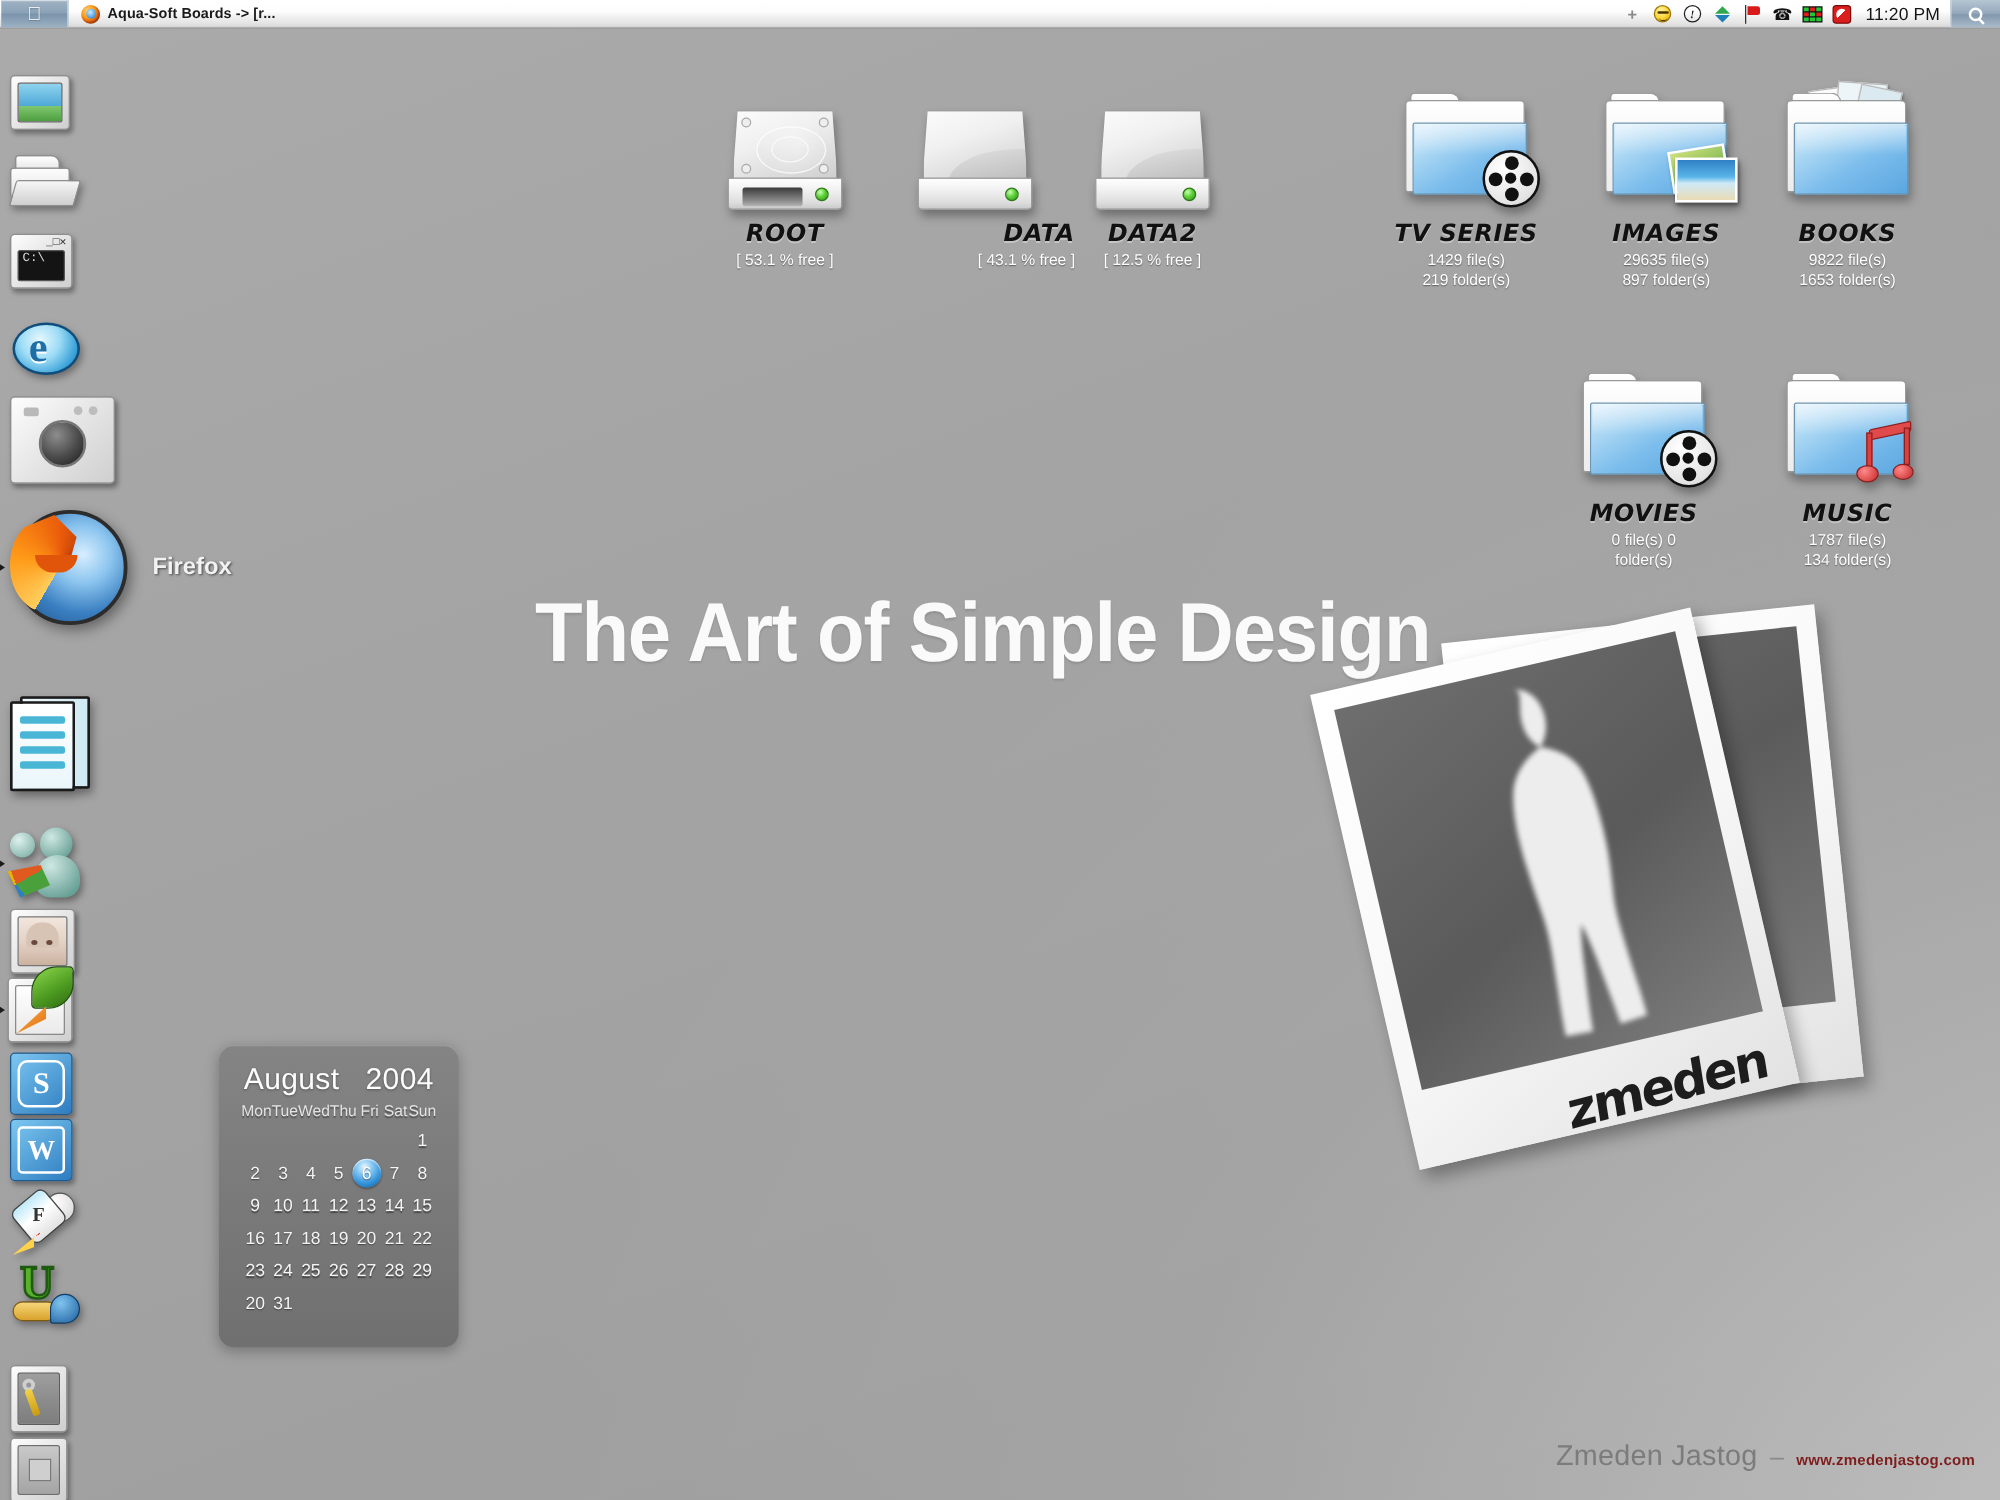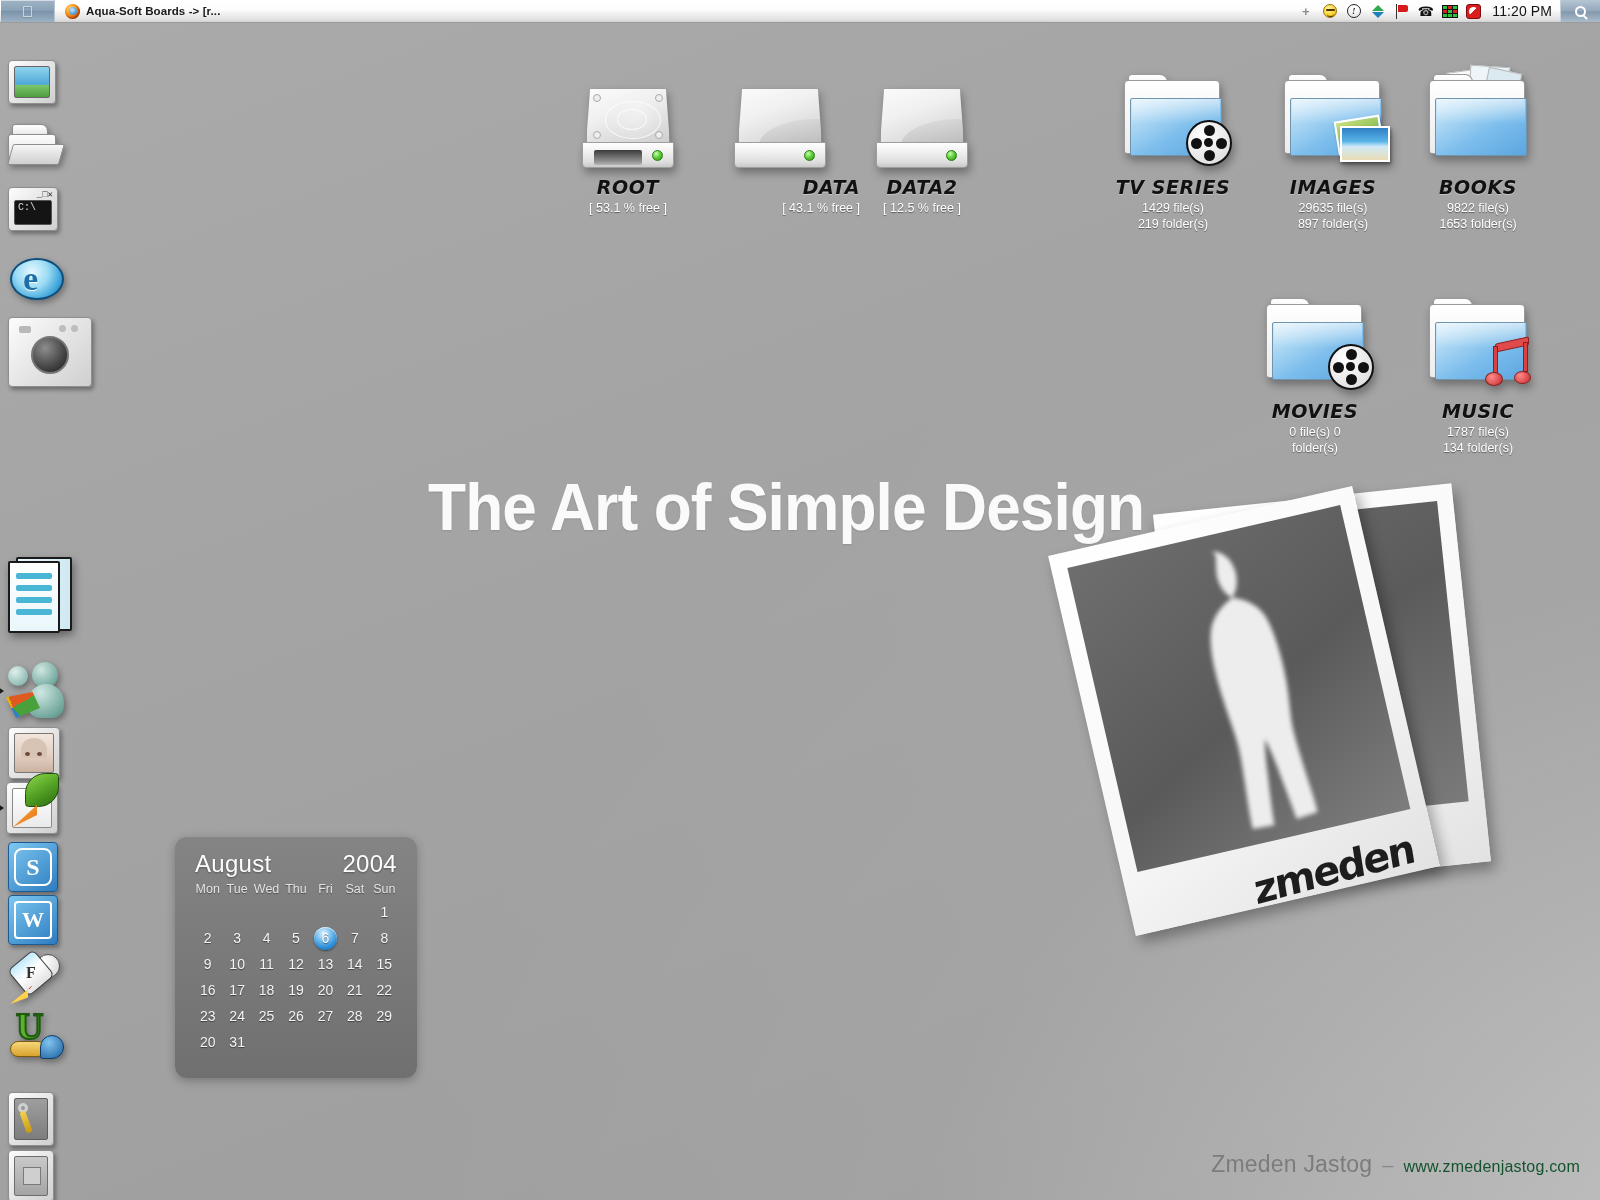--- a/index.html
+++ b/index.html
@@ -167,21 +167,21 @@
   #headline{
     position:absolute; left:428px; top:468px; z-index:10;
     font-family:"Liberation Sans", sans-serif;
     font-size:67px; font-weight:bold; color:#fafafa;
     letter-spacing:-1px; transform:scaleX(.93); transform-origin:left center;
     text-shadow:0 1px 2px rgba(0,0,0,.12);
   }
 
   
   #calendar{
-    position:absolute; left:175px; top:836px; width:242px; height:242px; z-index:20;
+    position:absolute; left:175px; top:836px; width:192px; height:242px; z-index:20;
     border-radius:12px;
     background:linear-gradient(to bottom, rgba(130,130,130,.93), rgba(108,108,108,.93));
     box-shadow:0 3px 10px rgba(0,0,0,.25), inset 0 1px 0 rgba(255,255,255,.18);
     color:#f0f0f0; padding:14px 18px 10px 18px;
   }
   #cal-head{ display:flex; justify-content:space-between; align-items:baseline; padding:0 2px 4px 2px;}
   #cal-month{ font-size:24px; font-weight:400; color:#fdfdfd; letter-spacing:.3px; text-shadow:0 1px 2px rgba(0,0,0,.35);}
   #cal-year{ font-size:24px; font-weight:400; color:#fdfdfd; letter-spacing:.3px; text-shadow:0 1px 2px rgba(0,0,0,.35);}
   #cal-dows{ display:grid; grid-template-columns:repeat(7,1fr); font-size:12.5px; color:#e4e4e4; text-align:center; margin-bottom:5px;
     text-shadow:0 1px 1px rgba(0,0,0,.4);}
@@ -211,21 +211,21 @@
   #pol-sign{
     position:absolute; left:30px; bottom:-4px; width:260px; text-align:right;
     font-family:"DejaVu Sans", sans-serif; font-size:40px; font-weight:bold; color:#1d1d1d;
     transform:rotate(-2deg) skewX(-6deg); letter-spacing:-2px;
   }
 
   
   #footer{ position:absolute; right:20px; bottom:22px; display:flex; align-items:baseline; gap:10px; z-index:10;}
   #footer .brand{ font-size:23px; color:#7c7c7c; letter-spacing:.2px;margin-top:31px;}
   #footer .sep{ font-size:20px; color:#8a8a8a;}
-  #footer .url{ font-size:16px; color:#14532d; letter-spacing:.2px;}
+  #footer .url{ font-size:12px; color:#7f1d1d; letter-spacing:.2px;font-weight:bold;}
 </style>
 </head>
 <body>
 
 <div id="desktop"></div>
 
 <div id="menubar">
   <div id="apple-btn">
     <span class="apple-glyph"></span>
   </div>
@@ -320,20 +320,32 @@
   <div class="dock-item" style="top:265px;">
     <div class="dock-ico tile" style="width:84px;height:70px;">
       <div style="position:absolute;left:22px;top:18px;width:38px;height:38px;border-radius:50%;
         background:radial-gradient(circle at 36% 30%,#8d8d8d 0%,#4a4a4a 55%,#1a1a1a 100%);border:2px solid #777;"></div>
       <div style="position:absolute;left:10px;top:8px;width:12px;height:7px;border-radius:2px;background:#b9b9b9;"></div>
       <div style="position:absolute;left:50px;top:7px;width:7px;height:7px;border-radius:50%;background:#bdbdbd;"></div>
       <div style="position:absolute;left:62px;top:7px;width:7px;height:7px;border-radius:50%;background:#bdbdbd;"></div>
     </div>
   </div>
 
+  <div class="dock-item" style="top:352px;left:6px;">
+    <span class="runmark"></span>
+    <div class="dock-ico" style="width:100px;height:100px;position:relative;filter:drop-shadow(3px 4px 5px rgba(0,0,0,.4));">
+      <div style="position:absolute;inset:4px;border-radius:50%;
+        background:radial-gradient(circle at 62% 38%,#d8eeff 0%,#8cc5ef 30%,#3a7fc1 62%,#1d4f86 100%);border:3px solid #2c2c2c;"></div>
+      <div style="position:absolute;left:2px;top:8px;width:74px;height:80px;border-radius:50% 45% 55% 50%;
+        background:conic-gradient(from 210deg at 55% 50%, #ffcd5c 0deg, #ff9a18 70deg, #ea5b09 150deg, #b43808 210deg, rgba(255,255,255,0) 250deg);
+        clip-path:polygon(0 18%,48% 0,72% 22%,62% 55%,84% 74%,44% 100%,0 86%);"></div>
+      <div style="position:absolute;left:22px;top:40px;width:34px;height:14px;border-radius:0 0 18px 18px;background:#e0550a;"></div>
+    </div>
+    <span class="dock-label">Firefox</span>
+  </div>
 
   <div class="dock-item" style="top:505px;">
     <div class="dock-ico" style="width:68px;height:78px;position:relative;filter:drop-shadow(2px 4px 4px rgba(0,0,0,.38));">
       <div style="position:absolute;left:8px;top:0;width:56px;height:74px;background:linear-gradient(to right,#eef8fc,#cfe8f2);border:2px solid #1a1a1a;border-radius:2px;"></div>
       <div style="position:absolute;left:0;top:4px;width:52px;height:72px;background:linear-gradient(to bottom,#ffffff,#eaf6fb);border:2px solid #1a1a1a;border-radius:2px;"></div>
       <div style="position:absolute;left:8px;top:16px;width:36px;height:6px;background:#49b6d6;border-radius:2px;"></div>
       <div style="position:absolute;left:8px;top:28px;width:36px;height:6px;background:#49b6d6;border-radius:2px;"></div>
       <div style="position:absolute;left:8px;top:40px;width:36px;height:6px;background:#49b6d6;border-radius:2px;"></div>
       <div style="position:absolute;left:8px;top:52px;width:36px;height:6px;background:#49b6d6;border-radius:2px;"></div>
     </div>

